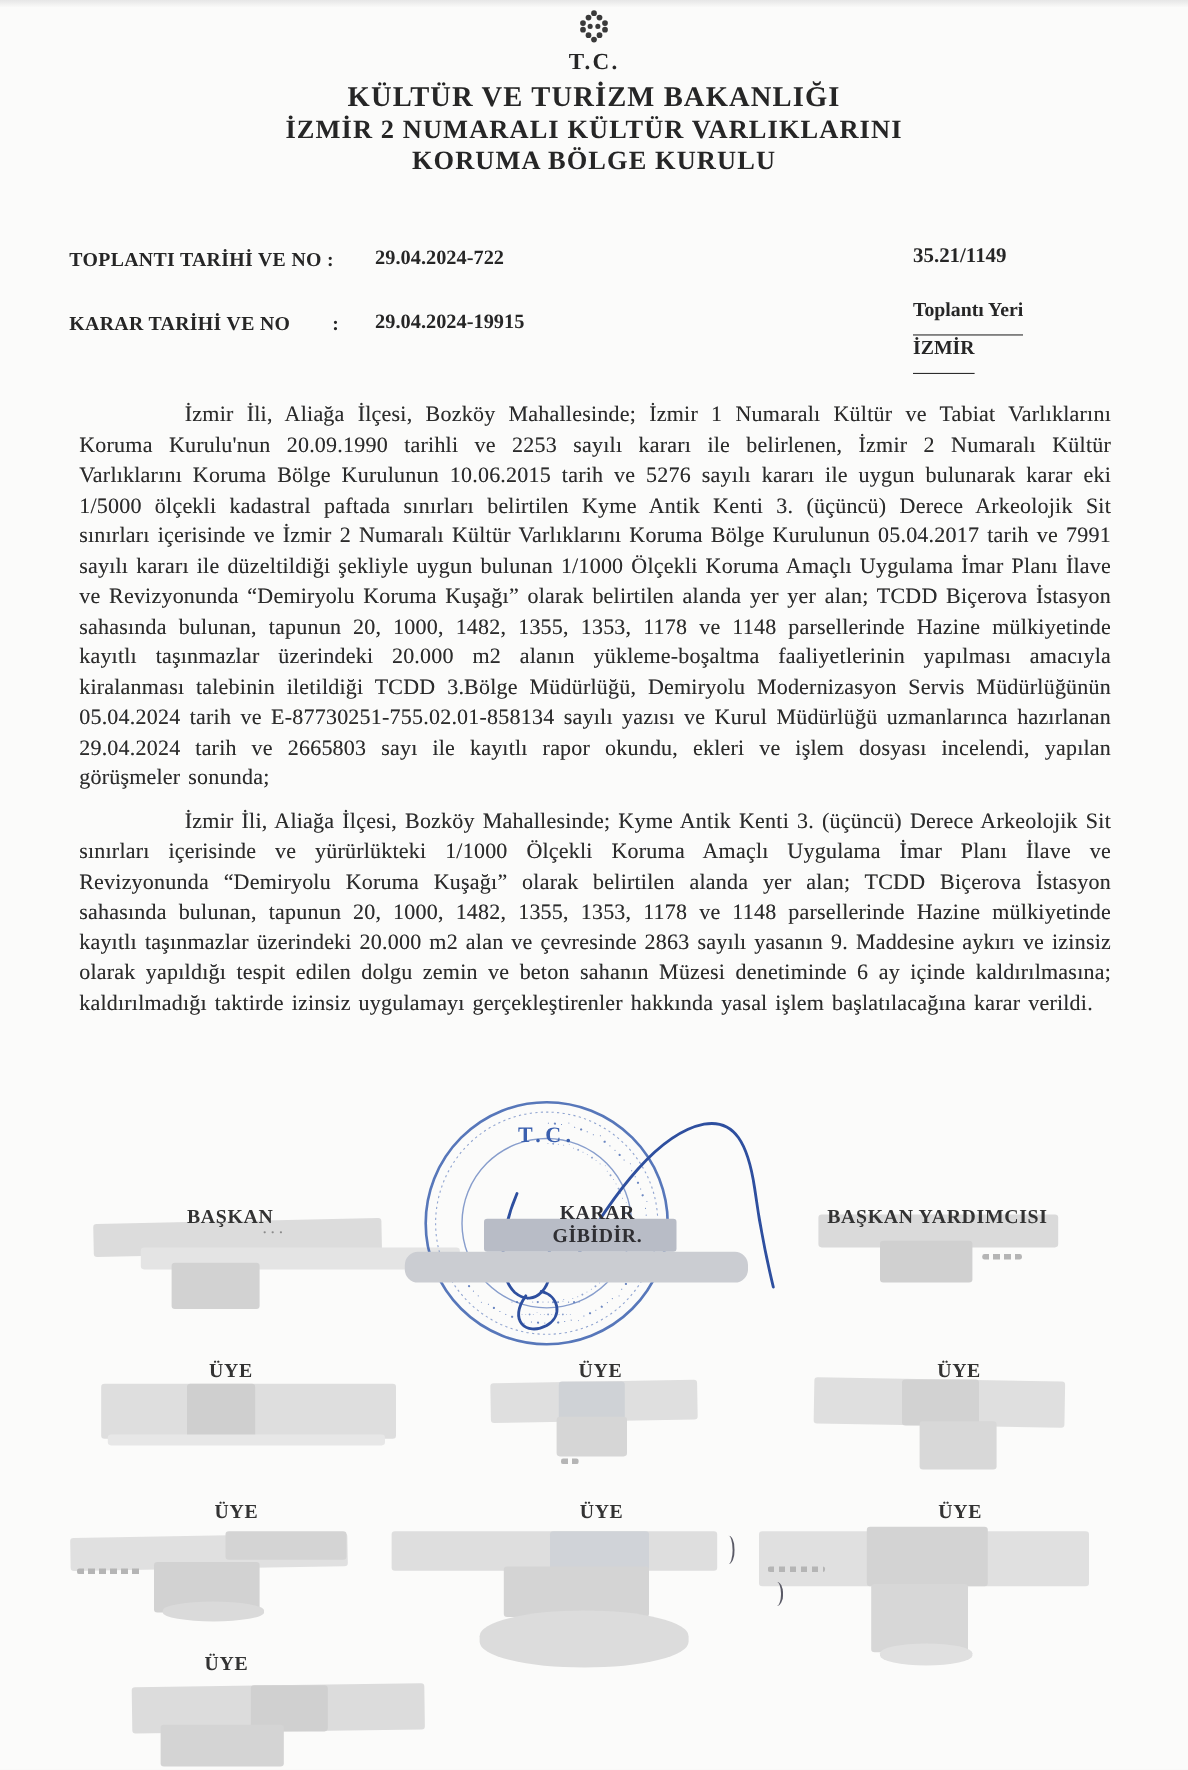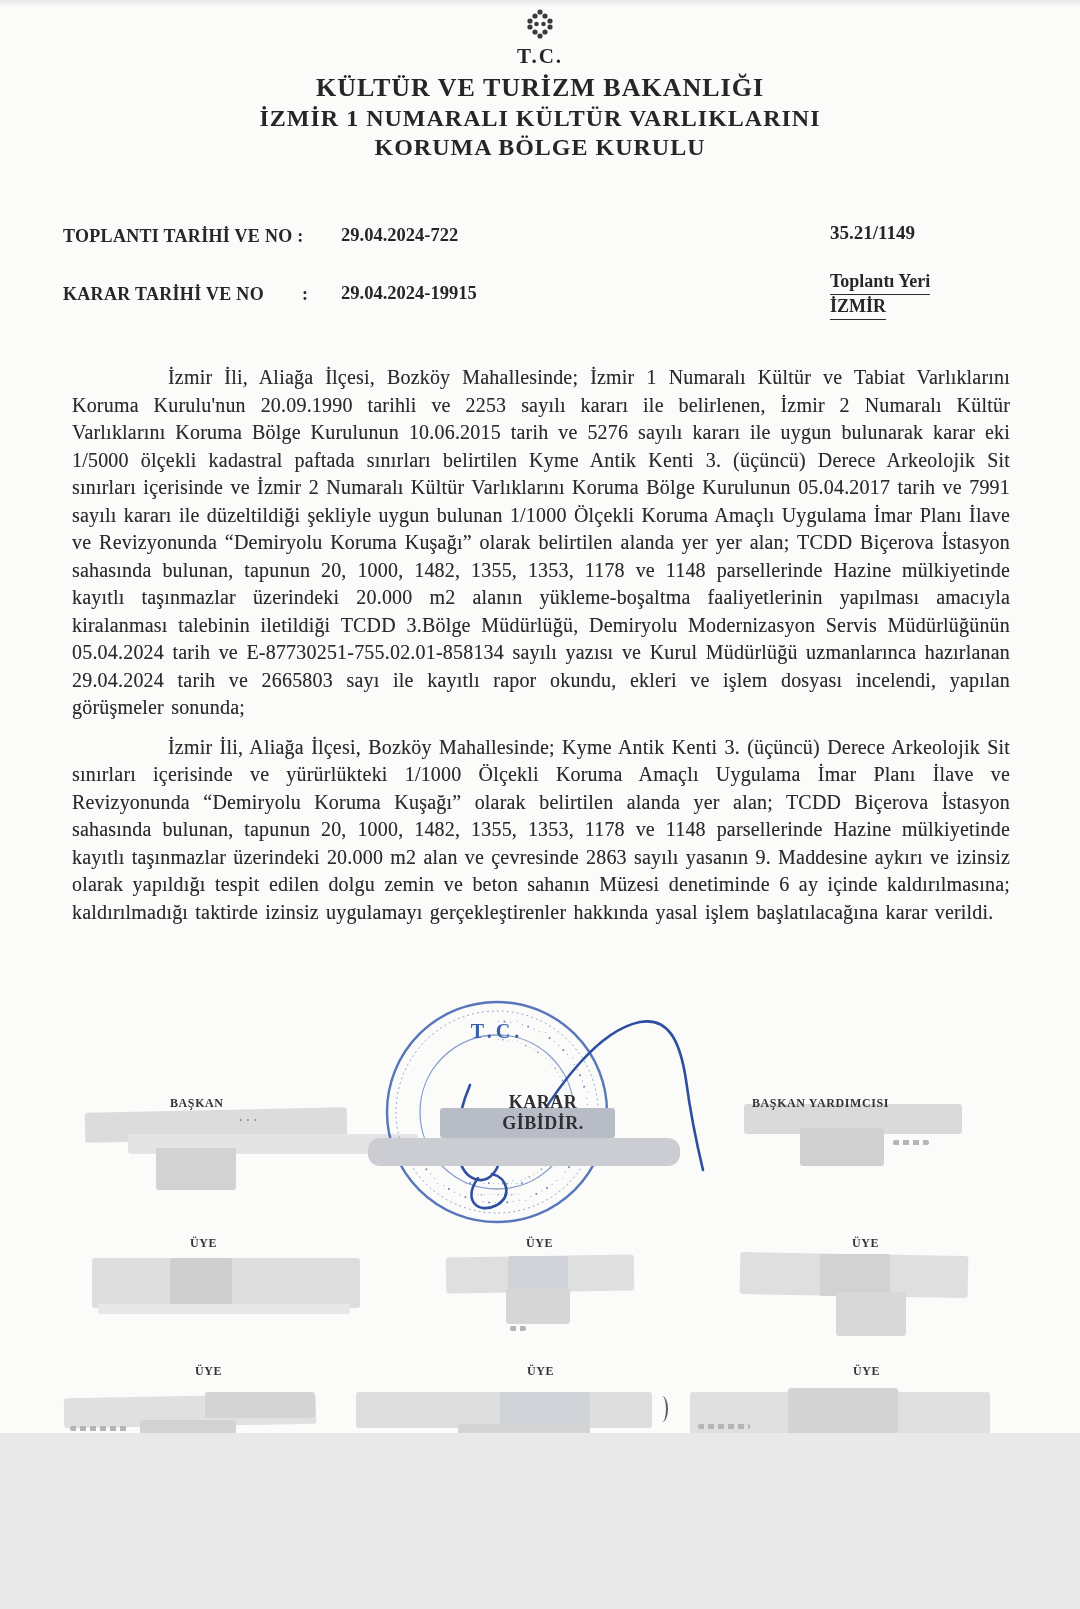--- a/index.html
+++ b/index.html
@@ -1,18 +1,18 @@
 <!DOCTYPE html>
 <html style="--stamp-blue: #3a5fae; --stamp-ink: #2e4f9f; --redact-gray: #d8d8d8;"><head>
 <meta charset="utf-8">
 <style>
   html,body{margin:0;padding:0;background:#e9e9e9;}
   .page{
     position:relative;
-    width:1080px;height:1433px;
+    width:1080px;height:1609px;
     margin:0 auto;
     background:#fbfbfa;
     overflow:hidden;
     font-family:"Liberation Serif","DejaVu Serif",serif;
     color:#262626;
   }
   .page::before{
     content:"";position:absolute;left:0;top:0;right:0;height:7px;
     background:linear-gradient(#e6e6e6,rgba(255,255,255,0));
   }
@@ -22,32 +22,32 @@
   .h-tc{font-size:21px;font-weight:bold;letter-spacing:2px;margin-top:2px;}
   .h-ministry{font-size:26px;font-weight:bold;letter-spacing:1px;margin-top:4px;}
   .h-board{font-size:24px;font-weight:bold;letter-spacing:1px;margin-top:2px;}
   .h-doctype{font-size:22px;font-weight:bold;letter-spacing:2px;margin-top:4px;}
   
   .meta-label{position:absolute;font-size:18px;font-weight:bold;letter-spacing:.3px;white-space:nowrap;}
   .meta-value{position:absolute;font-size:18.5px;font-weight:bold;white-space:nowrap;}
   .meta-right{position:absolute;left:830px;top:222px;width:180px;text-align:left;}
   .file-no{font-size:19px;font-weight:bold;}
   .meeting-place{margin-top:26px;font-size:18px;font-weight:bold;line-height:23px;}
-  .meeting-place .u{border-bottom:1.6px solid #2d2d2d;padding-bottom:1px;display:inline-block;}
+  .meeting-place .u{border-bottom:1.6px solid #2d2d2d;padding-bottom:11px;display:inline-block;}
   
   .body-text{position:absolute;left:60px;top:352px;width:962px;}
   .body-text p{
     margin:12px;text-align:justify;text-justify:inter-word;
     font-size:20px;line-height:27.5px;
     letter-spacing:.2px;word-spacing:2px;
     color:#2b2b2b;text-shadow:0 0 .4px rgba(0,0,0,.35);
   }
   .body-text p{text-indent:96px;}
   
-  .sig-label{position:absolute;font-size:12px;font-weight:600;letter-spacing:.6px;color:#333;white-space:nowrap;z-index:5;}
+  .sig-label{position:absolute;font-size:18px;font-weight:600;letter-spacing:.6px;color:#333;white-space:nowrap;z-index:5;}
   .asli{position:absolute;left:468px;top:1092px;width:150px;text-align:center;font-size:18px;font-weight:600;letter-spacing:.5px;color:#2f2f33;z-index:6;}
   .stamp-wrap{position:absolute;left:377px;top:990px;width:340px;height:252px;z-index:2;pointer-events:none;}
   .redact{position:absolute;border-radius:3px;}
   .blob{border-radius:50%/45%;}
   .penmark{position:absolute;border-right:2px solid #5a5a66;width:10px;border-radius:0 50% 50% 0/0 50% 50% 0;z-index:4;}
   .squiggle{position:absolute;background:repeating-linear-gradient(90deg,#b5b5b5 0 6px,rgba(0,0,0,0) 6px 10px);height:5px;border-radius:2px;z-index:4;}
   .dots3{position:absolute;color:#8a8a8a;font-size:16px;letter-spacing:2px;z-index:4;}
 </style>
 </head>
 <body>
@@ -68,21 +68,21 @@
           <circle cx="7" cy="20" r="2.6"></circle>
             <circle cx="27" cy="20" r="2.6"></circle>
           <circle cx="12" cy="25" r="2.6"></circle>
             <circle cx="22" cy="25" r="2.6"></circle>
             <circle cx="17" cy="29" r="2.6"></circle>
         </g>
       </svg>
     </div>
     <div class="h-tc">T.C.</div>
     <div class="h-ministry">KÜLTÜR VE TURİZM BAKANLIĞI</div>
-    <div class="h-board">İZMİR 1 NUMARALI KÜLTÜR VARLIKLARINI</div>
+    <div class="h-board">İZMİR 2 NUMARALI KÜLTÜR VARLIKLARINI</div>
     <div class="h-board">KORUMA BÖLGE KURULU</div>
   </div>
 
   <div class="meta-label" style="left:63px;top:226px;">TOPLANTI TARİHİ VE NO :</div>
   <div class="meta-value" style="left:341px;top:225px;">29.04.2024-722</div>
 
   <div class="meta-label" style="left:63px;top:284px;">KARAR TARİHİ VE NO</div>
   <div class="meta-label" style="left:302px;top:284px;">:</div>
   <div class="meta-value" style="left:341px;top:283px;">29.04.2024-19915</div>
 

